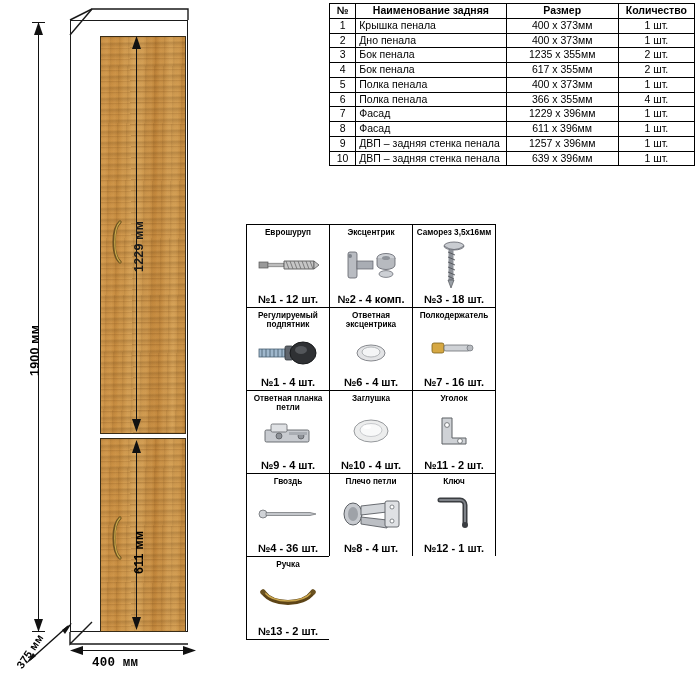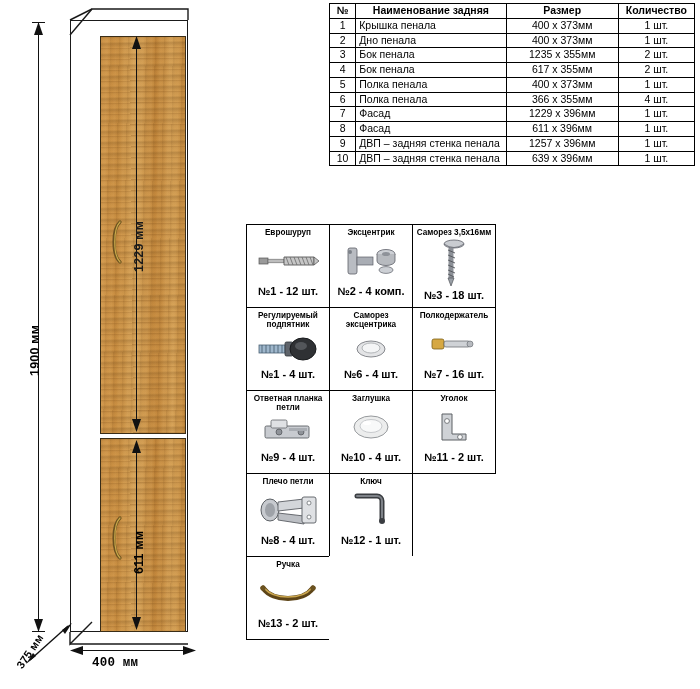--- a/index.html
+++ b/index.html
@@ -136,22 +136,22 @@
   .fit-cell {
     width: 84px;
     height: 84px;
     border: 1px solid #000;
     margin-right: -1px;
     margin-bottom: -1px;
     box-sizing: border-box;
     display: flex;
     flex-direction: column;
     align-items: center;
-    justify-content: flex-start;
-    padding: 3px 2px 10px 2px;
+    justify-content: center;
+    padding: 3px 2px 2px 2px;
     background: #fff;
   }
   .fit-cell.empty { border: none; }
   .fit-title {
     font-size: 8.2px;
     font-weight: bold;
     text-align: center;
     line-height: 1.12;
   }
   .fit-art {
@@ -434,21 +434,21 @@
             </g>
             <rect x="30" y="8" width="8" height="14" rx="1.5" fill="#5f646b" stroke="#2f3337" stroke-width="0.8"></rect>
             <ellipse cx="48" cy="15" rx="13" ry="11" fill="#2f3134" stroke="#17191b" stroke-width="1"></ellipse>
             <ellipse cx="46" cy="12" rx="6" ry="4" fill="#53565a"></ellipse>
           </svg>
         </div>
         <div class="fit-qty">№1 - 4 шт.</div>
       </div>
 
       <div class="fit-cell">
-        <div class="fit-title">Саморез эксцентрика</div>
+        <div class="fit-title">Ответная эксцентрика</div>
         <div class="fit-art">
           <svg width="40" height="26" viewBox="0 0 40 26">
             <ellipse cx="20" cy="13" rx="14" ry="8" fill="#e3e4e6" stroke="#7a7d82" stroke-width="0.9"></ellipse>
             <ellipse cx="20" cy="12" rx="9" ry="5" fill="#f4f5f6" stroke="#9a9da1" stroke-width="0.7"></ellipse>
           </svg>
         </div>
         <div class="fit-qty">№6 - 4 шт.</div>
       </div>
 
       <div class="fit-cell">
@@ -498,20 +498,30 @@
             <path d="M8 4 h10 v20 h14 v6 h-24 z" fill="#cfd2d6" stroke="#5d6165" stroke-width="1"></path>
             <circle cx="13" cy="11" r="2.4" fill="#fff" stroke="#5d6165" stroke-width="0.8"></circle>
             <circle cx="26" cy="27" r="2.4" fill="#fff" stroke="#5d6165" stroke-width="0.8"></circle>
           </svg>
         </div>
         <div class="fit-qty">№11 - 2 шт.</div>
       </div>
     </div>
 
     <div class="fit-row">
+      <div class="fit-cell">
+        <div class="fit-title">Гвоздь</div>
+        <div class="fit-art">
+          <svg width="62" height="16" viewBox="0 0 62 16">
+            <ellipse cx="6" cy="8" rx="4" ry="4" fill="#d0d3d7" stroke="#6a6d71" stroke-width="0.8"></ellipse>
+            <path d="M9 6.5 h44 l6 1.5 -6 1.5 h-44 z" fill="#c4c7cb" stroke="#6a6d71" stroke-width="0.7"></path>
+          </svg>
+        </div>
+        <div class="fit-qty">№4 - 36 шт.</div>
+      </div>
 
       <div class="fit-cell">
         <div class="fit-title">Плечо петли</div>
         <div class="fit-art">
           <svg width="64" height="38" viewBox="0 0 64 38">
             <ellipse cx="14" cy="19" rx="9" ry="11" fill="#c7cacf" stroke="#5a5e63" stroke-width="1"></ellipse>
             <ellipse cx="14" cy="19" rx="5" ry="7" fill="#9ea2a8"></ellipse>
             <path d="M22 11 l26 -3 v9 l-26 3 z" fill="#d3d6da" stroke="#5a5e63" stroke-width="0.9"></path>
             <path d="M22 22 l26 3 v8 l-26 -4 z" fill="#bcbfc4" stroke="#5a5e63" stroke-width="0.9"></path>
             <rect x="46" y="6" width="14" height="26" rx="2" fill="#dfe1e4" stroke="#5a5e63" stroke-width="0.9"></rect>

